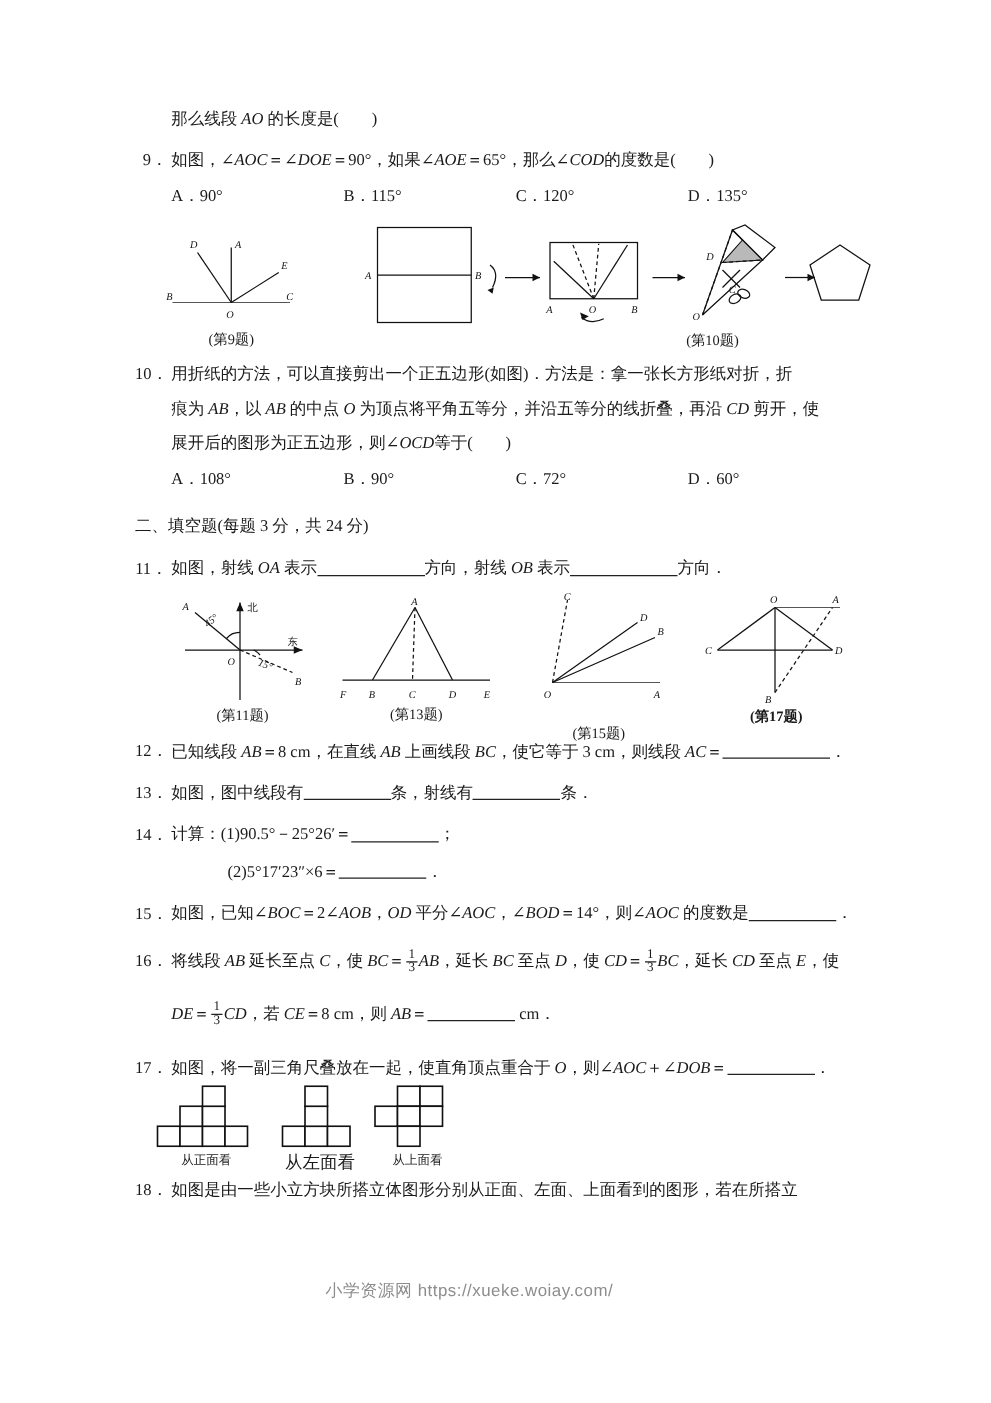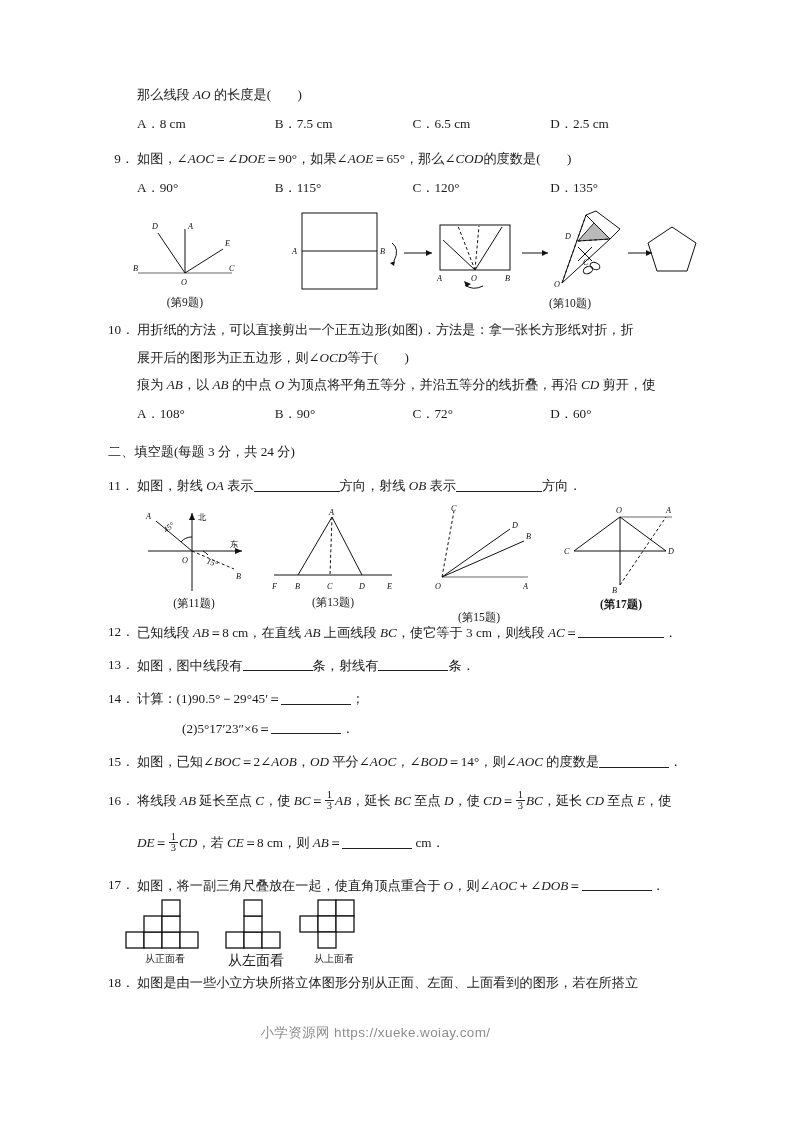--- a/index.html
+++ b/index.html
@@ -96,26 +96,20 @@
 </head>
 <body>
 
 <div class="page">
   <div class="content">
 
     <div class="qline" style="padding-left:29px;">
       <span>那么线段 </span><span class="it">AO</span><span> 的长度是(　　)</span>
     </div>
 
-    <div class="choices">
-      <span class="choice">A．8 cm</span>
-      <span class="choice">B．7.5 cm</span>
-      <span class="choice">C．6.5 cm</span>
-      <span class="choice">D．2.5 cm</span>
-    </div>
 
     <div class="qline" style="margin-top:19px;">
       <span class="num">9．</span><span>如图，∠</span><span class="it">AOC</span><span>＝∠</span><span class="it">DOE</span><span>＝90°，如果∠</span><span class="it">AOE</span><span>＝65°，那么∠</span><span class="it">COD</span><span>的度数是(　　)</span>
     </div>
 
     <div class="choices">
       <span class="choice">A．90°</span>
       <span class="choice">B．115°</span>
       <span class="choice">C．120°</span>
       <span class="choice">D．135°</span>
@@ -187,24 +181,24 @@
           <polygon class="st" points="392,18 368,34 377,62 407,62 416,34"></polygon>
         </svg>
         <div class="figcap" style="width:400px; margin-top:1px; padding-left:90px;">(第10题)</div>
       </div>
     </div>
 
     <div class="qline" style="margin-top:4px;">
       <span class="num">10．</span><span>用折纸的方法，可以直接剪出一个正五边形(如图)．方法是：拿一张长方形纸对折，折</span>
     </div>
     <div class="qline" style="margin-top:14px;">
+      <span class="indent"></span><span>痕为 </span><span class="it">AB</span><span>，以 </span><span class="it">AB</span><span> 的中点 </span><span class="it">O</span><span> 为顶点将平角五等分，并沿五等分的线折叠，再沿 </span><span class="it">CD</span><span> 剪开，使</span>
+    </div>
+    <div class="qline" style="margin-top:14px;">
       <span class="indent"></span><span>展开后的图形为正五边形，则∠</span><span class="it">OCD</span><span>等于(　　)</span>
-    </div>
-    <div class="qline" style="margin-top:14px;">
-      <span class="indent"></span><span>痕为 </span><span class="it">AB</span><span>，以 </span><span class="it">AB</span><span> 的中点 </span><span class="it">O</span><span> 为顶点将平角五等分，并沿五等分的线折叠，再沿 </span><span class="it">CD</span><span> 剪开，使</span>
     </div>
 
     <div class="choices">
       <span class="choice">A．108°</span>
       <span class="choice">B．90°</span>
       <span class="choice">C．72°</span>
       <span class="choice">D．60°</span>
     </div>
 
     <div class="qline" style="margin-top:22px;">
@@ -289,21 +283,21 @@
 
     <div class="qline" style="margin-top:4px;">
       <span class="num">12．</span><span>已知线段 </span><span class="it">AB</span><span>＝8 cm，在直线 </span><span class="it">AB</span><span> 上画线段 </span><span class="it">BC</span><span>，使它等于 3 cm，则线段 </span><span class="it">AC</span><span>＝</span><span class="blank-l"></span><span>．</span>
     </div>
 
     <div class="qline" style="margin-top:19px;">
       <span class="num">13．</span><span>如图，图中线段有</span><span class="blank-m"></span><span>条，射线有</span><span class="blank-m"></span><span>条．</span>
     </div>
 
     <div class="qline" style="margin-top:19px;">
-      <span class="num">14．</span><span>计算：(1)90.5°－29°45′＝</span><span class="blank-m"></span><span>；</span>
+      <span class="num">14．</span><span>计算：(1)90.5°－25°26′＝</span><span class="blank-m"></span><span>；</span>
     </div>
     <div class="qline" style="margin-top:15px; padding-left:74px;">
       <span>(2)5°17′23″×6＝</span><span class="blank-m"></span><span>．</span>
     </div>
 
     <div class="qline" style="margin-top:19px;">
       <span class="num">15．</span><span>如图，已知∠</span><span class="it">BOC</span><span>＝2∠</span><span class="it">AOB</span><span>，</span><span class="it">OD</span><span> 平分∠</span><span class="it">AOC</span><span>，∠</span><span class="it">BOD</span><span>＝14°，则∠</span><span class="it">AOC</span><span> 的度数是</span><span class="blank-m"></span><span>．</span>
     </div>
 
     <div class="qline" style="margin-top:21px;">

